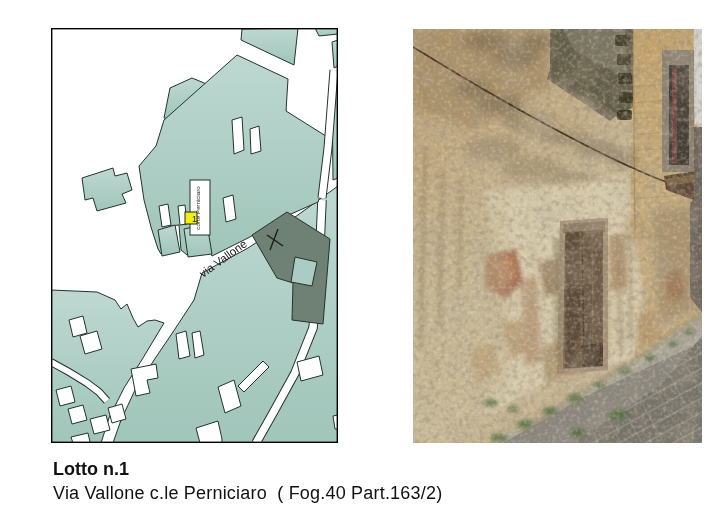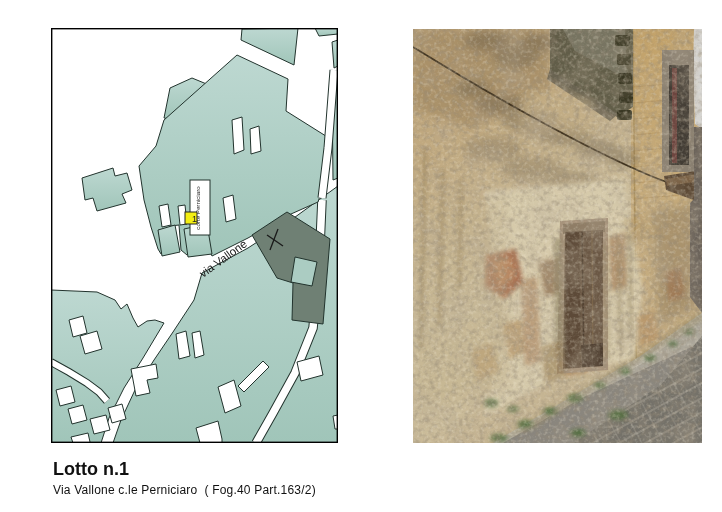--- a/index.html
+++ b/index.html
@@ -1,20 +1,20 @@
 <!DOCTYPE html>
 <html><head>
 <meta charset="utf-8">
 <style>
   html,body{margin:0;padding:0;background:#ffffff;width:722px;height:512px;overflow:hidden;}
   body{font-family:"Liberation Sans", sans-serif;position:relative;}
   #map{position:absolute;left:51px;top:28px;width:287px;height:415px;}
   #photo{position:absolute;left:413px;top:29px;width:289px;height:414px;}
   #cap1{position:absolute;left:53px;top:459px;font-size:18px;font-weight:bold;color:#111;}
-  #cap2{position:absolute;left:53px;top:483px;font-size:12px;color:#111;letter-spacing:0.2px;text-align:center;}
+  #cap2{position:absolute;left:53px;top:483px;font-size:18px;color:#111;letter-spacing:0.2px;text-align:center;}
 </style>
 </head>
 <body>
 
 <svg id="map" viewBox="0 0 287 415" preserveAspectRatio="none">
   <defs>
     <linearGradient id="tg" x1="0" y1="0" x2="0" y2="1">
       <stop offset="0" stop-color="#bdd8d1"></stop>
       <stop offset="1" stop-color="#a0c5b9"></stop>
     </linearGradient>

